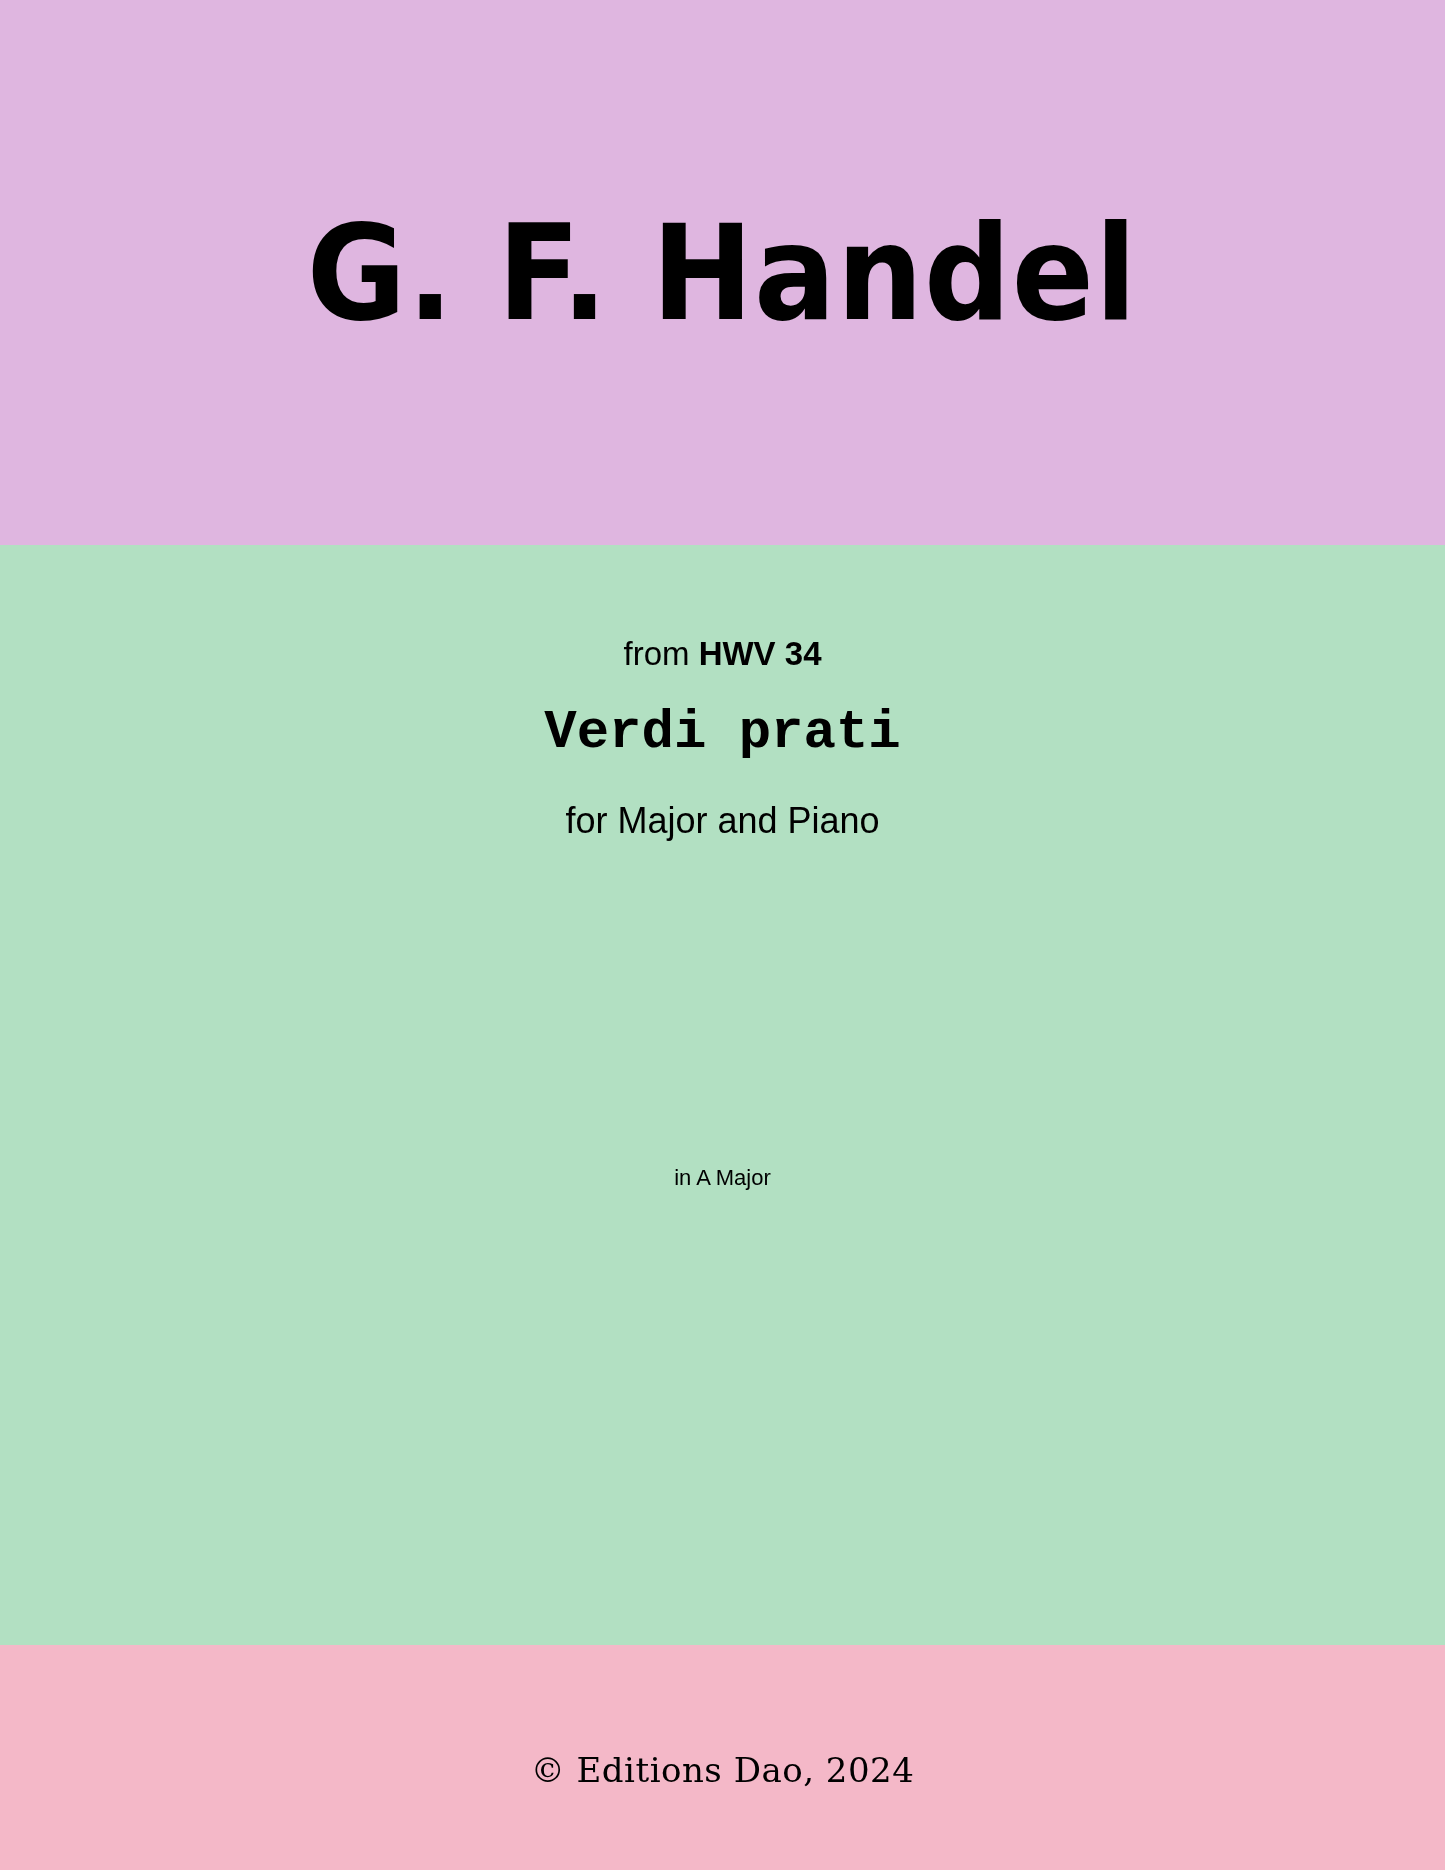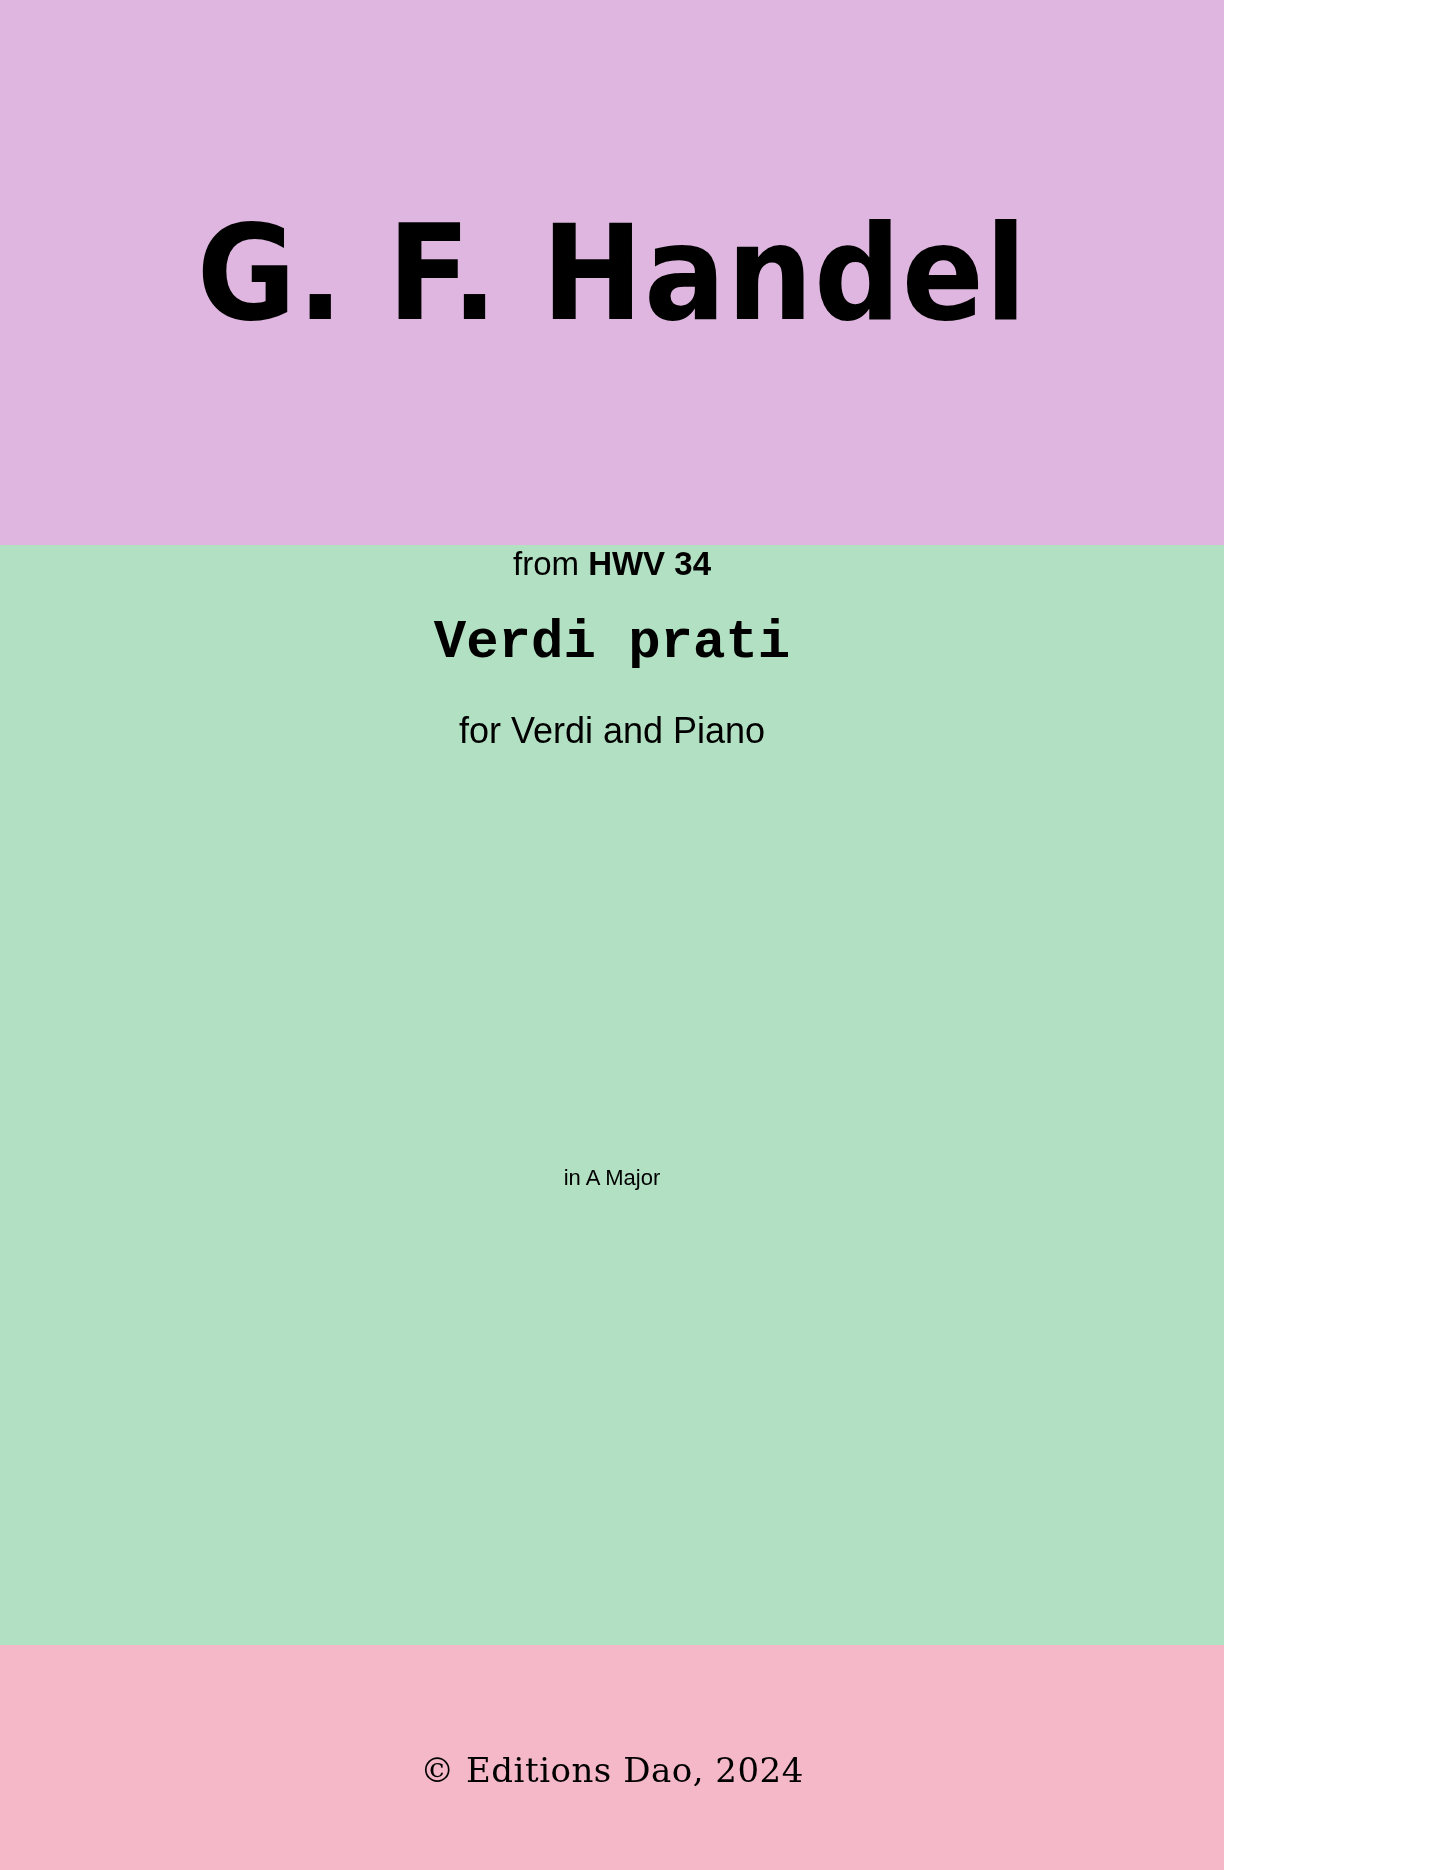--- a/index.html
+++ b/index.html
@@ -8,21 +8,21 @@
   }
   body {
     width: 1445px;
     height: 1870px;
     font-family: "Liberation Sans", sans-serif;
     background: #ffffff;
     overflow: hidden;
   }
   .cover {
     position: relative;
-    width: 1224px;
+    width: 1445px;
     height: 1870px;
     display: flex;
     flex-direction: column;
   }
   
   .band-composer {
     background: #dfb6e0;
     height: 545px;
     display: flex;
     align-items: center;
@@ -43,20 +43,21 @@
   
   .band-title {
     background: #b2e0c2;
     flex: 1 1 auto;
     display: flex;
     flex-direction: column;
     align-items: center;
     position: relative;
   }
   .from-line {
+    margin-top: 90px;
     font-size: 33px;
     color: #000000;
     font-family: "Liberation Sans", sans-serif;
   }
   .from-line b {
     font-weight: bold;
   }
   .work-title {
     margin-top: 30px;
     font-size: 54px;
@@ -107,21 +108,21 @@
 
   <div class="band-title">
 
     <div class="from-line">
       <span>from</span>
       <b>HWV 34</b>
     </div>
 
     <div class="work-title">Verdi prati</div>
 
-    <div class="instrumentation">for Verdi and Piano</div>
+    <div class="instrumentation">for Major and Piano</div>
 
     <div class="key-line">in A Major</div>
   </div>
 
   <div class="band-footer">
     <div class="publisher">© Editions Dao, 2024</div>
   </div>
 
 </div>
 

